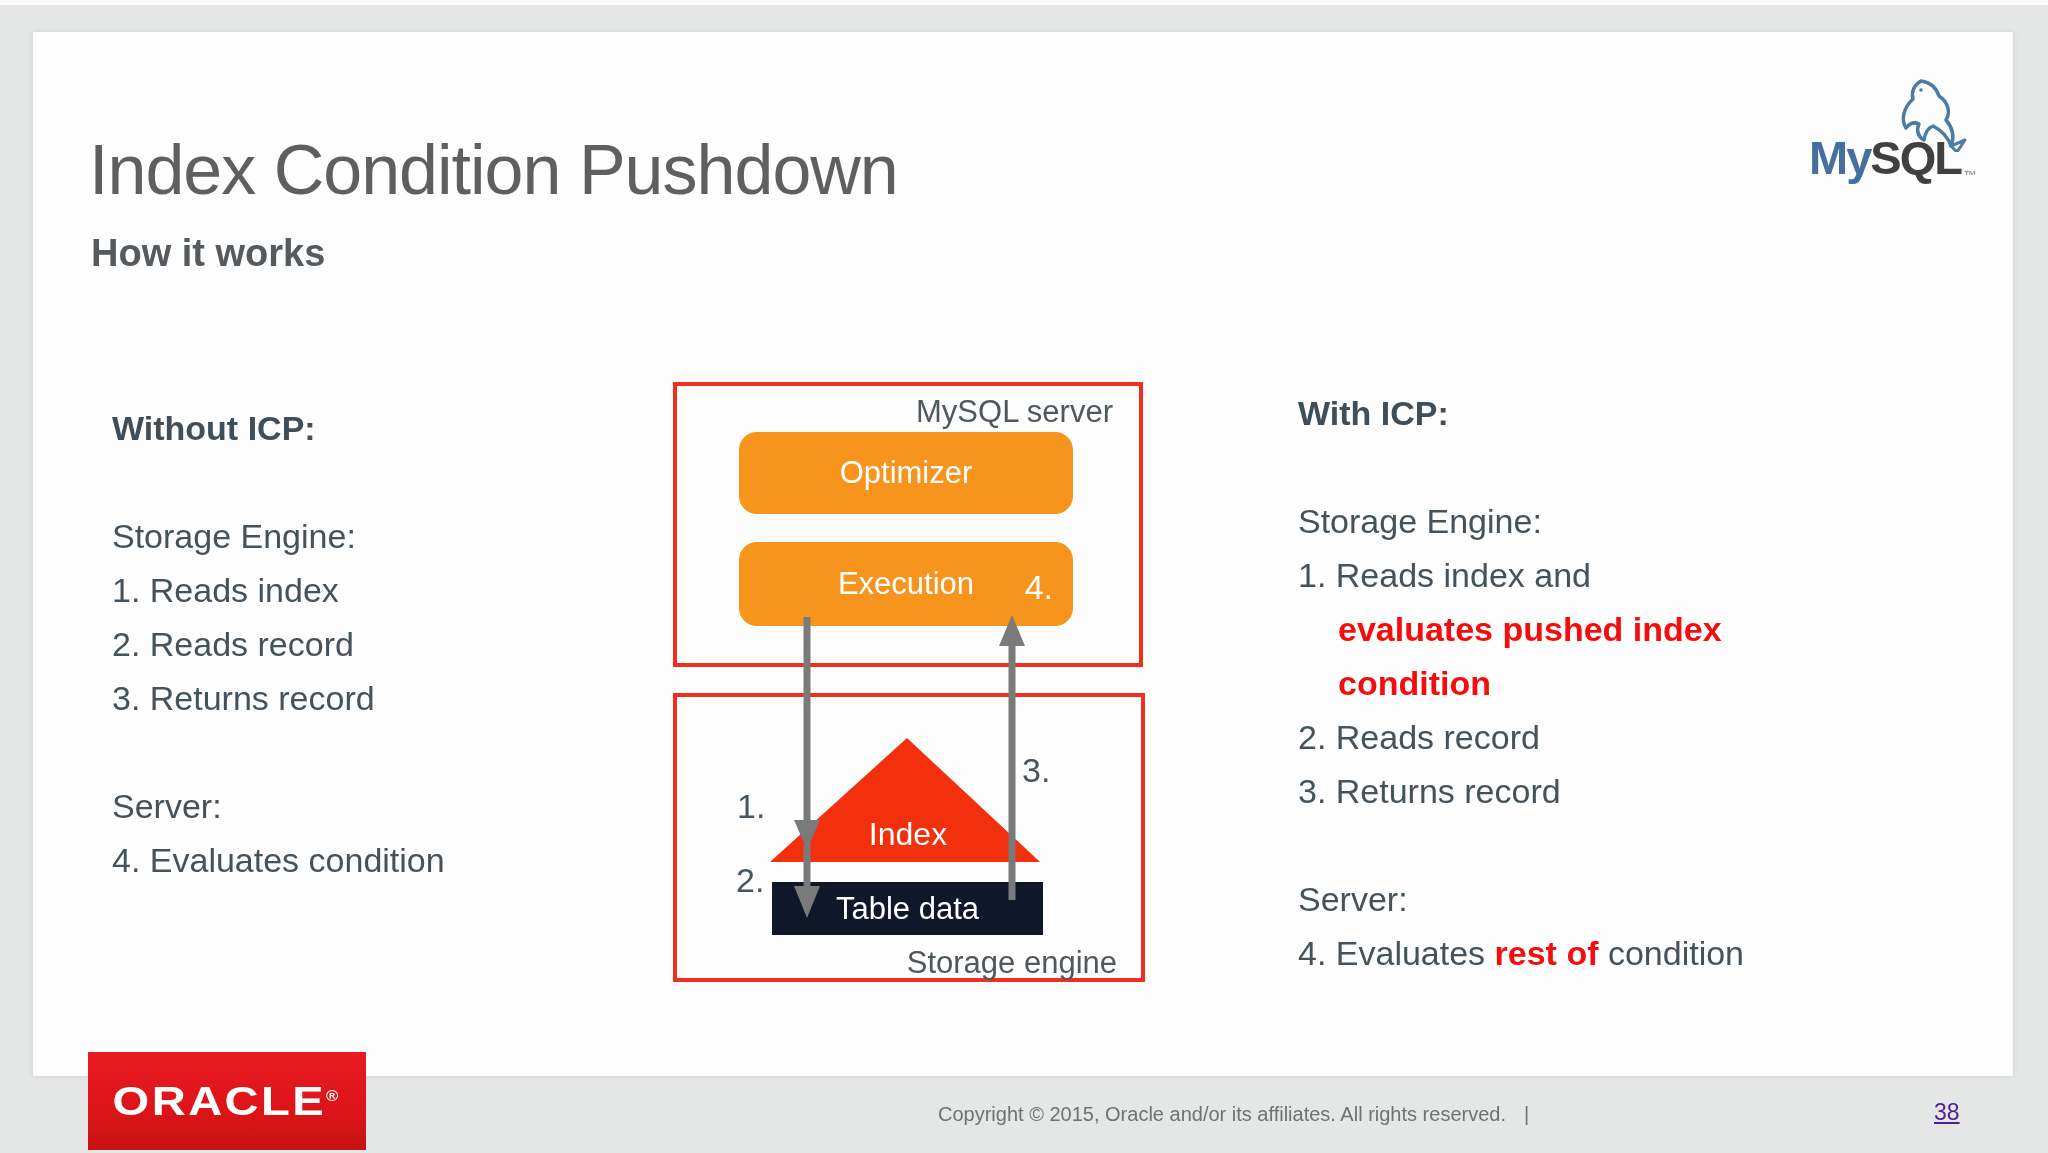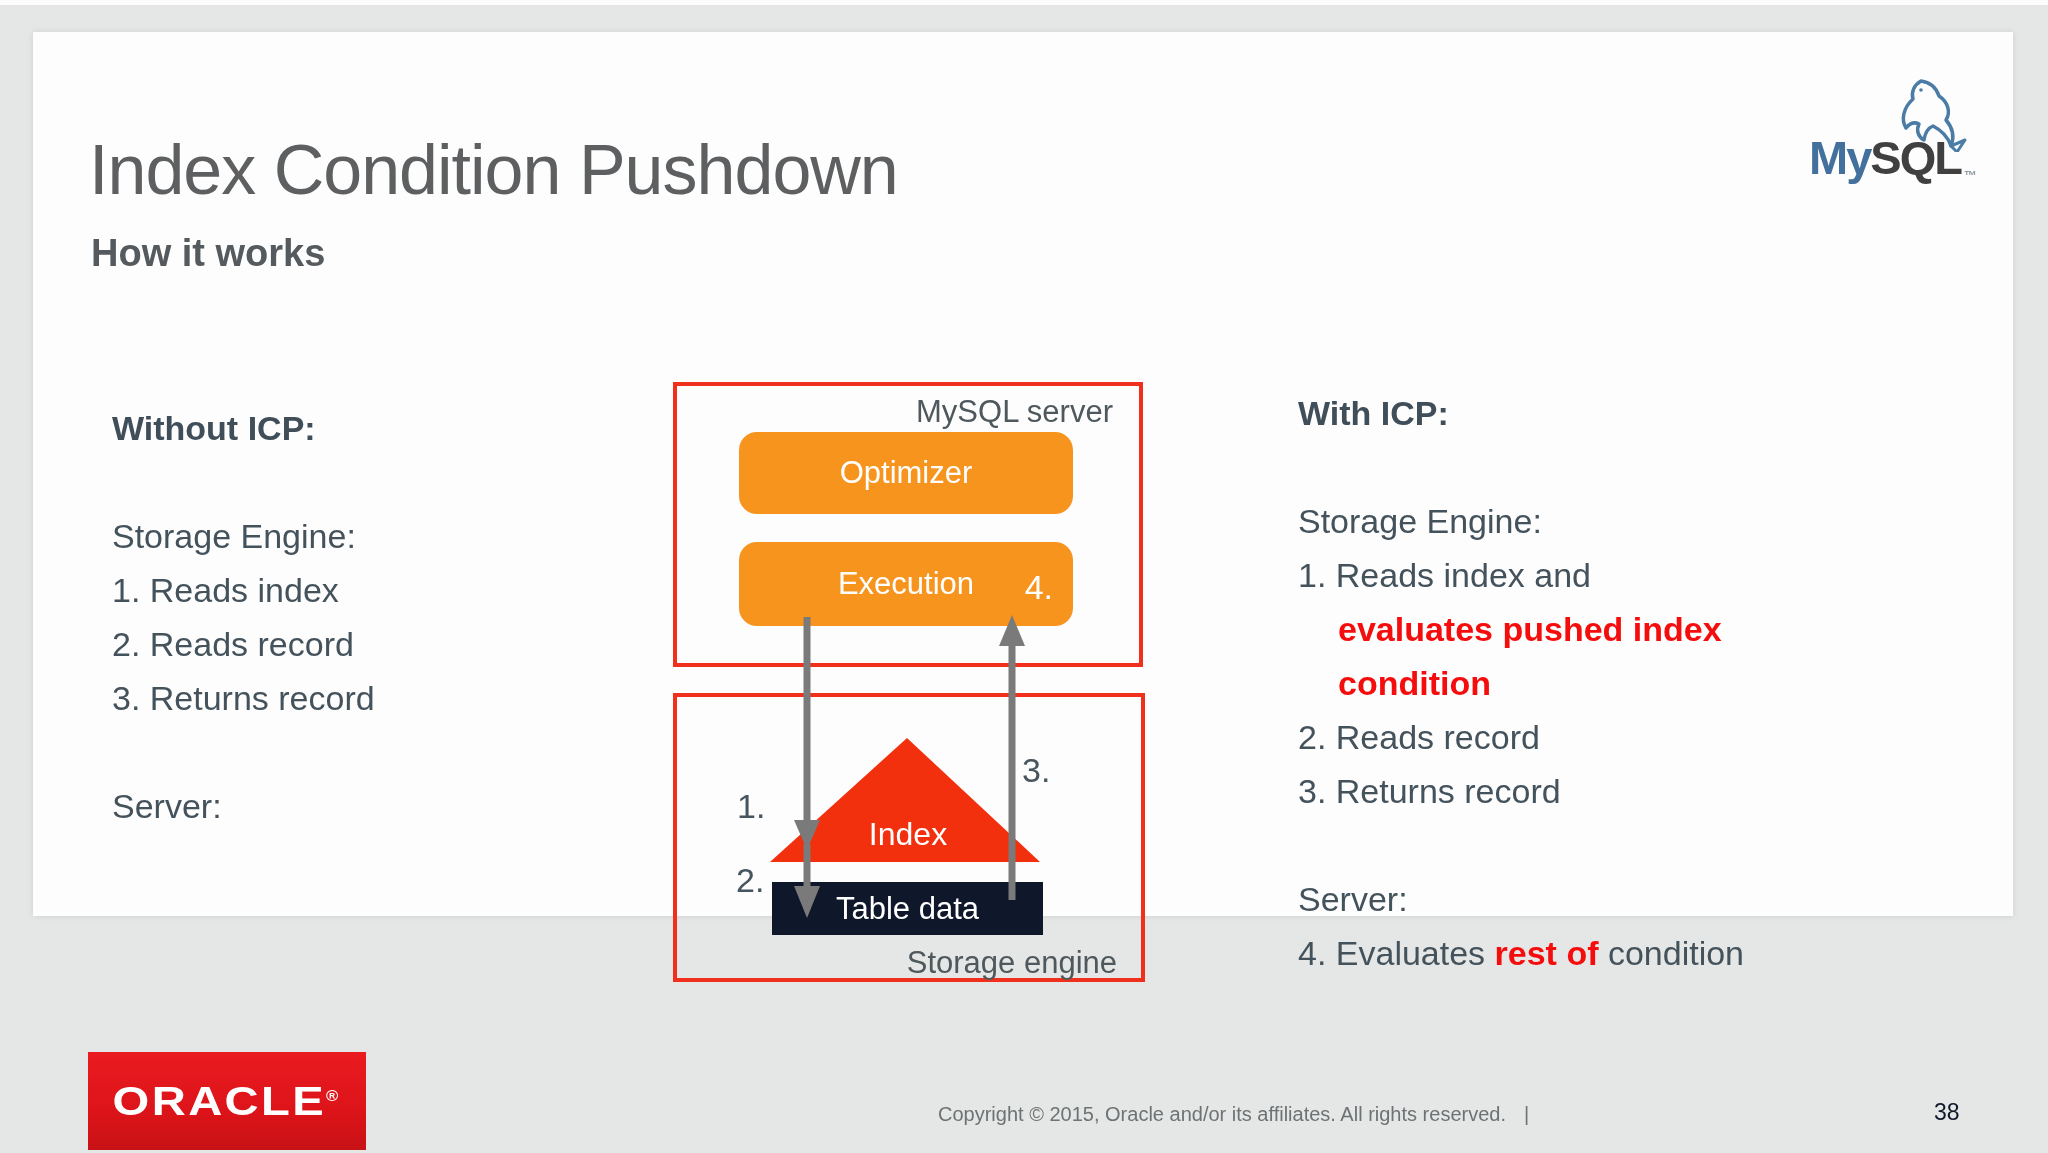--- a/index.html
+++ b/index.html
@@ -1,19 +1,19 @@
 <!DOCTYPE html>
 <html><head>
 <meta charset="utf-8">
 <style>
   * { margin:0; padding:0; box-sizing:border-box; }
   body { font-family:"Liberation Sans", sans-serif; }
   #screen{ position:relative; width:2048px; height:1153px; background:#e4e7e5; overflow:hidden; }
   #top-strip{ position:absolute; left:0; top:0; width:2048px; height:5px; background:#fbfcfb; }
-  #slide{ position:absolute; left:33px; top:32px; width:1980px; height:884px; background:#fdfdfd; box-shadow:0 0 6px rgba(0,0,0,.10); }
+  #slide{ position:absolute; left:33px; top:32px; width:1980px; height:1044px; background:#fdfdfd; box-shadow:0 0 6px rgba(0,0,0,.10); }
 
   #title{ position:absolute; left:56px; top:98px; font-size:70px; font-weight:400; color:#5d5f61; letter-spacing:-1px; white-space:nowrap; }
   #subtitle{ position:absolute; left:58px; top:200px; font-size:38px; font-weight:bold; color:#555a5e; }
 
   .col{ position:absolute; }
   #col-left{ left:79px; top:357px;margin-top:12px; }
   #col-right{ left:1265px; top:354px; }
   .line{ min-height:54px; line-height:54px; font-size:34px; color:#44525c; white-space:nowrap; }
   .heading{ font-weight:bold; color:#3f4e58; }
   .redtext{ color:#f50d0d; font-weight:bold; }
@@ -47,21 +47,21 @@
   .my-blue{ color:#44709d; }
   .sql-orange{ color:#404040; }
   .tm{ font-size:13px; color:#8d9aa4; margin-left:3px; position:relative; top:6px; letter-spacing:0; }
 
   
   #oracle-logo{ position:absolute; left:88px; top:1052px; width:278px; height:98px; background:linear-gradient(180deg,#ea1b21 0%,#dc1419 60%,#c81216 100%); display:flex; align-items:center; justify-content:center; }
   #oracle-text{ color:#fff; font-size:40px; font-weight:bold; letter-spacing:2px; transform:scaleX(1.18); white-space:nowrap; }
   #oracle-text sup{ font-size:14px; }
   #copyright{ position:absolute; left:938px; top:1103px; font-size:20px; color:#6e7274; white-space:nowrap; display:flex; }
   #copyright .sep{ margin-left:18px; }
-  #page-number{ position:absolute; left:1934px; top:1099px; font-size:23px; color:#0f172a; }
+  #page-number{ position:absolute; left:1934px; top:1099px; font-size:23px; color:#4c1d95;text-decoration:underline; }
 </style>
 </head>
 <body>
 
 <div id="screen">
   <div id="top-strip"></div>
 
   <div id="slide">
 
     <div id="title">Index Condition Pushdown</div>
@@ -80,20 +80,21 @@
 
     <div id="col-left" class="col">
       <div class="line heading">Without ICP:</div>
       <div class="line"></div>
       <div class="line">Storage Engine:</div>
       <div class="line">1. Reads index</div>
       <div class="line">2. Reads record</div>
       <div class="line">3. Returns record</div>
       <div class="line"></div>
       <div class="line">Server:</div>
+      <div class="line">4. Evaluates condition</div>
     </div>
 
     <div id="col-right" class="col">
       <div class="line heading">With ICP:</div>
       <div class="line"></div>
       <div class="line">Storage Engine:</div>
       <div class="line">1. Reads index and</div>
       <div class="line redtext indent">evaluates pushed index</div>
       <div class="line redtext indent">condition</div>
       <div class="line">2. Reads record</div>

